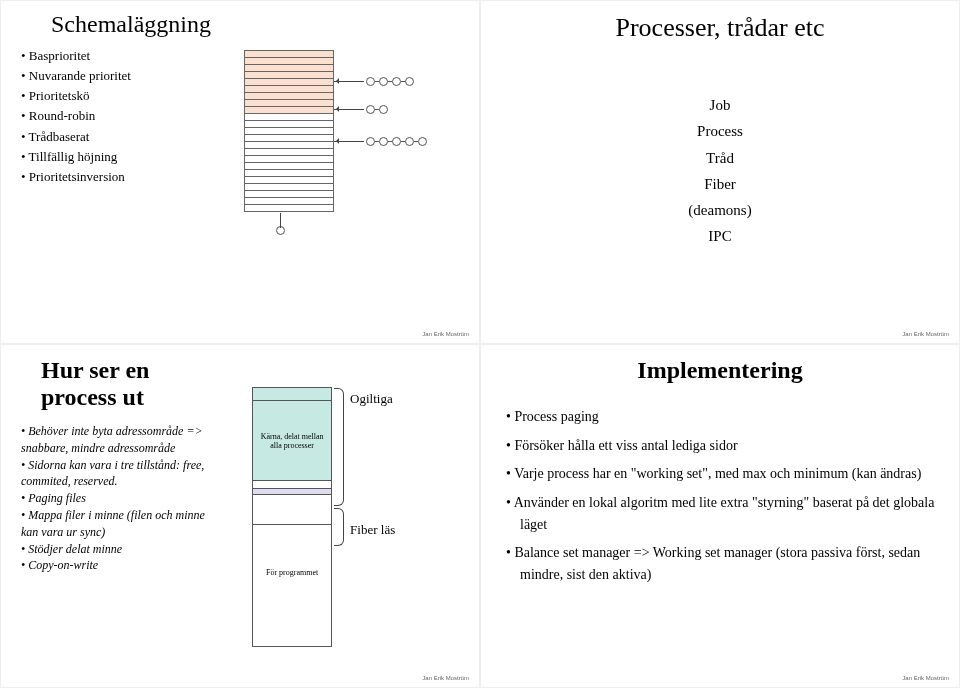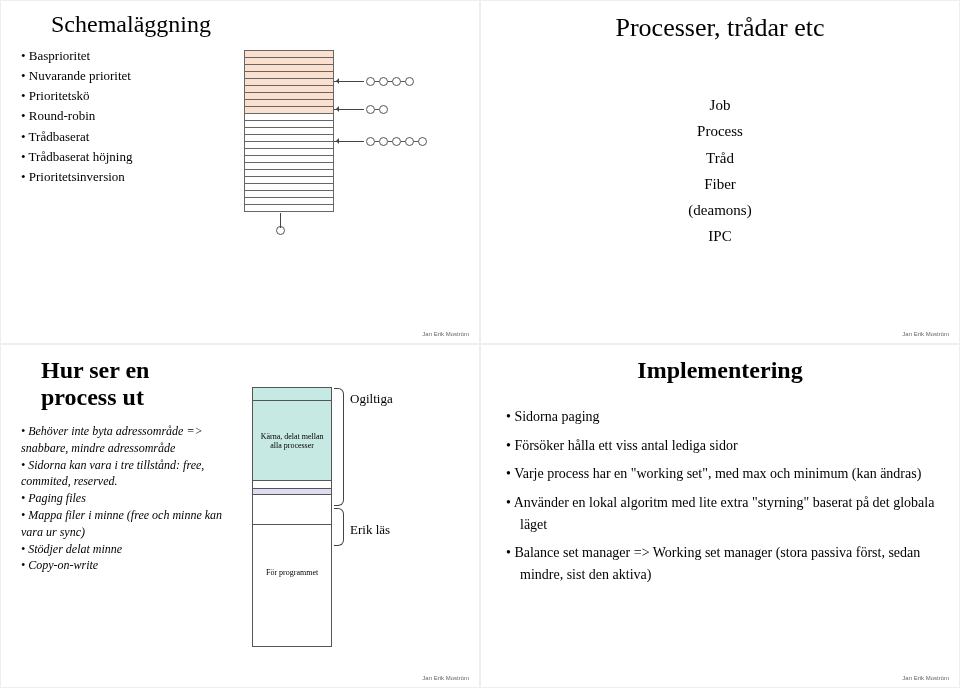--- a/index.html
+++ b/index.html
@@ -59,21 +59,21 @@
 
 <div class="slide s1">
   <div class="s1-left">
     <div class="s1-title">Schemaläggning</div>
     <ul class="bullets">
       <li>Basprioritet</li>
       <li>Nuvarande prioritet</li>
       <li>Prioritetskö</li>
       <li>Round-robin</li>
       <li>Trådbaserat</li>
-      <li>Trådbaserat höjning</li>
+      <li>Tillfällig höjning</li>
       <li>Prioritetsinversion</li>
     </ul>
   </div>
   <div class="s1-right">
     <div class="queue">
       <div class="queue-row filled"></div>
         <div class="queue-row filled"></div>
         <div class="queue-row filled"></div>
       <div class="queue-row filled"></div>
         <div class="queue-row filled"></div>
@@ -145,45 +145,45 @@
   <div class="slide-footer">Jan Erik Moström</div>
 </div>
 
 <div class="slide s3">
   <div class="s3-left">
     <div class="s3-title">Hur ser en process ut</div>
     <ul class="bullets small">
       <li>Behöver inte byta adressområde =&gt; snabbare, mindre adressområde</li>
       <li>Sidorna kan vara i tre tillstånd: free, commited, reserved.</li>
       <li>Paging files</li>
-      <li>Mappa filer i minne (free och minne kan vara ur sync)</li>
+      <li>Mappa filer i minne (filen och minne kan vara ur sync)</li>
       <li>Stödjer delat minne</li>
       <li>Copy-on-write</li>
     </ul>
   </div>
   <div class="s3-right">
     <div class="memcol">
       <div class="memseg seg-top"></div>
       <div class="memseg seg-kernel">Kärna, delat mellan alla processer</div>
       <div class="memseg seg-gap1"></div>
       <div class="memseg seg-thin"></div>
       <div class="memseg seg-gap2"></div>
       <div class="memseg seg-prog">För programmet</div>
     </div>
     <div class="brace" style="left:112px; top:33px; width:10px; height:118px;"></div>
     <div class="brace-label" style="left:128px; top:36px;">Ogiltiga</div>
     <div class="brace" style="left:112px; top:153px; width:10px; height:38px;"></div>
-    <div class="brace-label" style="left:128px; top:167px;">Erik läs</div>
+    <div class="brace-label" style="left:128px; top:167px;">Fiber läs</div>
   </div>
   <div class="slide-footer">Jan Erik Moström</div>
 </div>
 
 <div class="slide">
   <div class="s4-title">Implementering</div>
   <ul class="bullets4">
-    <li>Sidorna paging</li>
+    <li>Process paging</li>
     <li>Försöker hålla ett viss antal lediga sidor</li>
     <li>Varje process har en "working set", med max och minimum (kan ändras)</li>
     <li>Använder en lokal algoritm med lite extra "styrning" baserat på det globala läget</li>
     <li>Balance set manager =&gt; Working set manager (stora passiva först, sedan mindre, sist den aktiva)</li>
   </ul>
   <div class="slide-footer">Jan Erik Moström</div>
 </div>
 
 </body></html>

